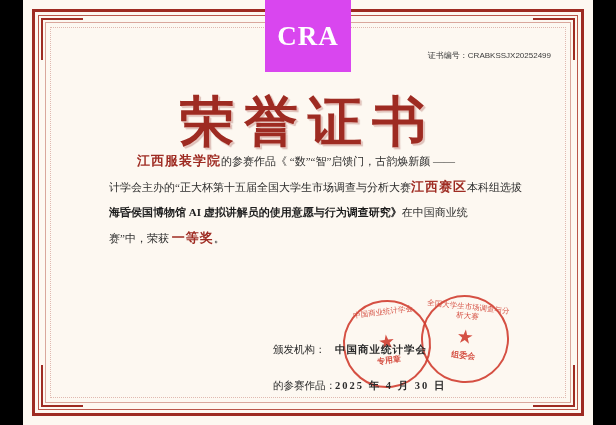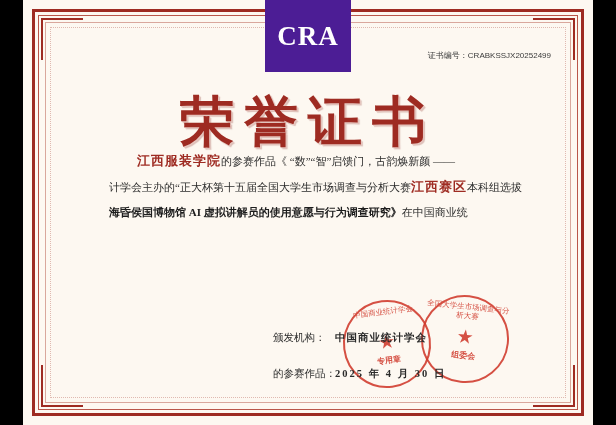--- a/index.html
+++ b/index.html
@@ -84,21 +84,21 @@
   .corner.br { right: 18px; bottom: 18px; border-left: none;  border-top: none; }
 
   
   .logo-plaque {
     position: absolute;
     left: 50%;
     top: 0;
     transform: translateX(-50%);
     width: 86px;
     height: 72px;
-    background: #4c1d95;
+    background: #d946ef;
     display: flex;
     align-items: center;
     justify-content: center;
   }
   .logo-plaque .logo-text {
     color: #ffffff;
     font-family: "Liberation Serif", serif;
     font-weight: bold;
     font-size: 27px;
     letter-spacing: 1px;
@@ -206,21 +206,21 @@
     bottom: 20px;
     text-align: center;
     font-size: 8px;
     font-weight: bold;
   }
 
   
   .footer {
     position: absolute;
     left: 250px;
-    bottom: 44px;
+    bottom: 32px;
     width: 250px;
     font-size: 10.5px;
     color: #2b2b2b;
     font-family: "Liberation Serif", serif;
   }
   .footer-row {
     display: flex;
     align-items: baseline;
     margin-top: 22px;
     white-space: nowrap;
@@ -259,20 +259,24 @@
     <div class="body">
       <p class="indent">
         <span class="red-strong">江西服装学院</span><span>的参赛作品《 “数”“智”启馈门，古韵焕新颜 ——</span>
       </p>
       <p>
         <span>计学会主办的“正大杯第十五届全国大学生市场调查与分析大赛</span><span class="red-strong">江西赛区</span><span>本科组选拔</span>
       </p>
       <p>
         <span class="bold-dark">海昏侯国博物馆 AI 虚拟讲解员的使用意愿与行为调查研究》</span><span>在中国商业统</span>
       </p>
+      <p>
+        <span>赛”中，荣获</span>
+        <span class="red-strong">一等奖</span><span>。</span>
+      </p>
 
     </div>
 
     <div class="seal left">
       <div class="ring-text"></div>
       <div class="arc-top">中国商业统计学会</div>
       <div class="star">★</div>
       <div class="center-label">专用章</div>
     </div>
 

